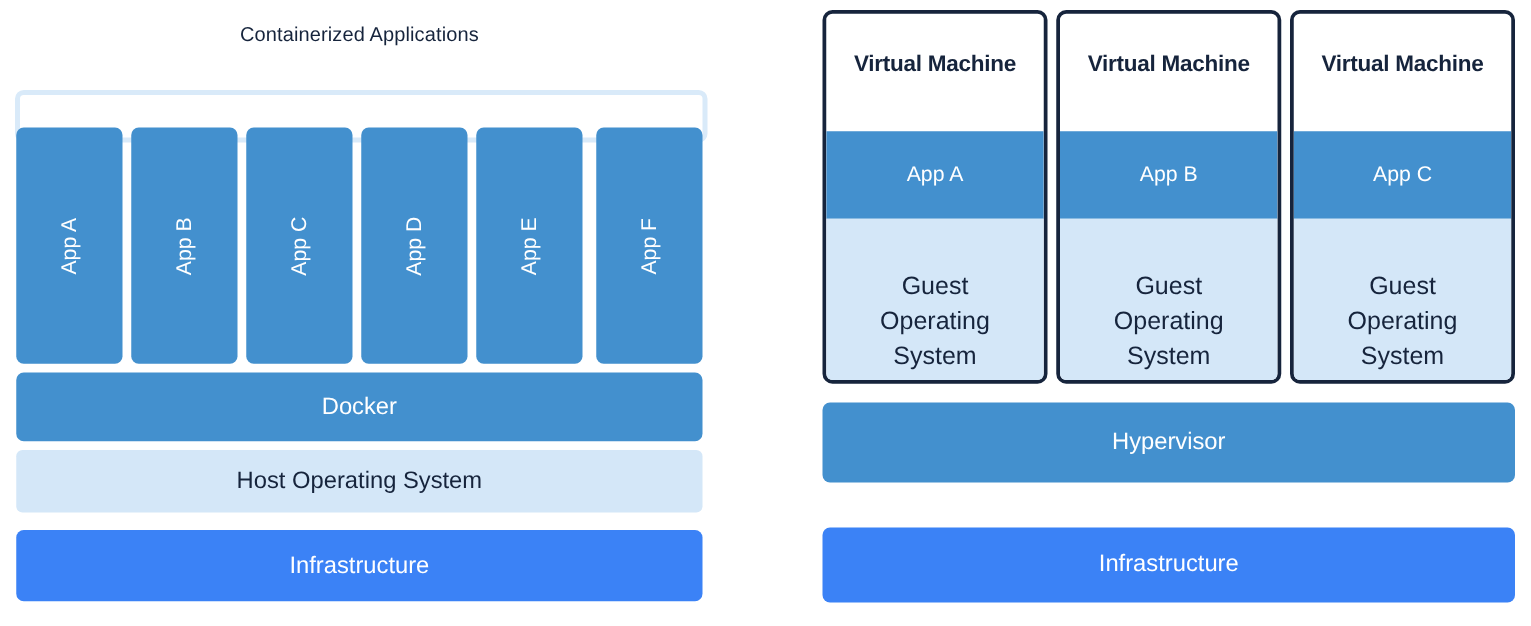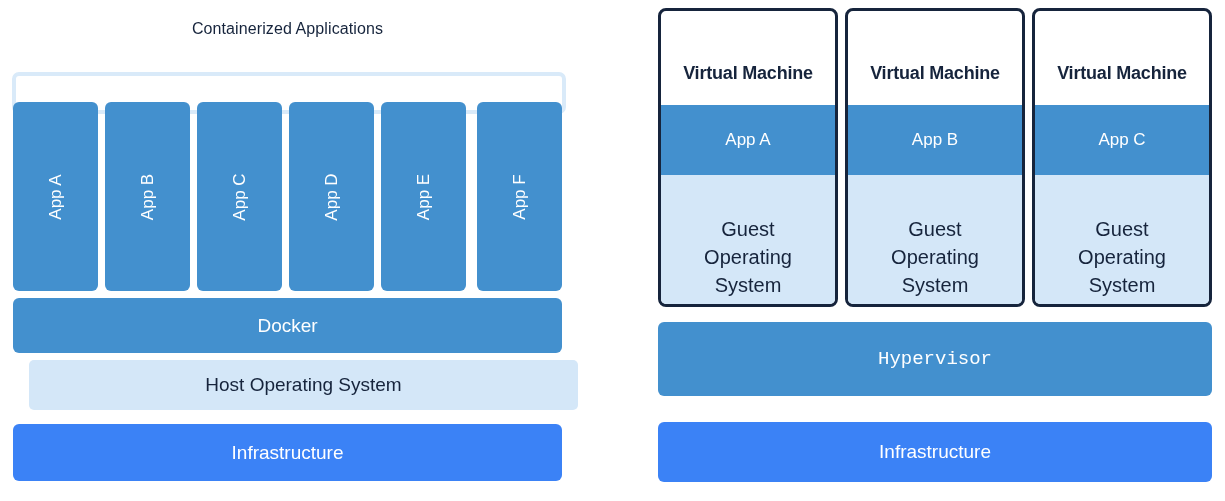--- a/index.html
+++ b/index.html
@@ -8,21 +8,21 @@
     height: 501px;
     background: #ffffff;
     font-family: "Liberation Sans", sans-serif;
     overflow: hidden;
   }
   #root { position: relative; width: 1225px; height: 501px; background: #ffffff; }
 
   
   .box { position: absolute; display: flex; align-items: center; justify-content: center; }
   .blue      { background: #4390ce; color: #ffffff; }
-  .lightblue { background: #d4e7f8; color: #16243c; margin-left: 16px; }
+  .lightblue { background: #d4e7f8; color: #16243c; }
   .green     { background: #3b82f6; color: #ffffff; }
   .r6  { border-radius: 6px; justify-content: center; }
   .r5  { border-radius: 5px; }
 
   
   #left-panel { position: absolute; left: 0; top: 0; width: 600px; height: 501px; }
 
   #containerized-title {
     position: absolute;
     left: 0; top: 20px; width: 575px;
@@ -91,21 +91,20 @@
     overflow: hidden;
   }
   .vm-title {
     position: absolute;
     left: 0; top: 30px; width: 100%;
     text-align: center;
     font-size: 18px;
     font-weight: bold;
     color: #16243c;
     letter-spacing: -0.2px;
-    margin-top: 22px;
   }
   .vm-app {
     position: absolute;
     left: 0; top: 94px; width: 100%;
     height: 70px;
     background: #4390ce;
     color: #ffffff;
     display: flex; align-items: center; justify-content: center;
     font-size: 17px;
   }
@@ -118,23 +117,22 @@
     display: flex; flex-direction: column;
     align-items: center; justify-content: flex-start;
     padding-top: 40px;
     font-size: 20px;
     line-height: 28px;
   }
 
   #hypervisor-bar {
     position: absolute;
     left: 658px; top: 322px;
-    width: 554px; height: 74px;
-    font-size: 19px;
-    font-family: Liberation Mono, monospace;
+    width: 554px; height: 64px;
+    font-size: 19px;
   }
   #right-infra-bar {
     position: absolute;
     left: 658px; top: 422px;
     width: 554px; height: 60px;
     font-size: 19px;
   }
 </style>
 </head>
 <body>

